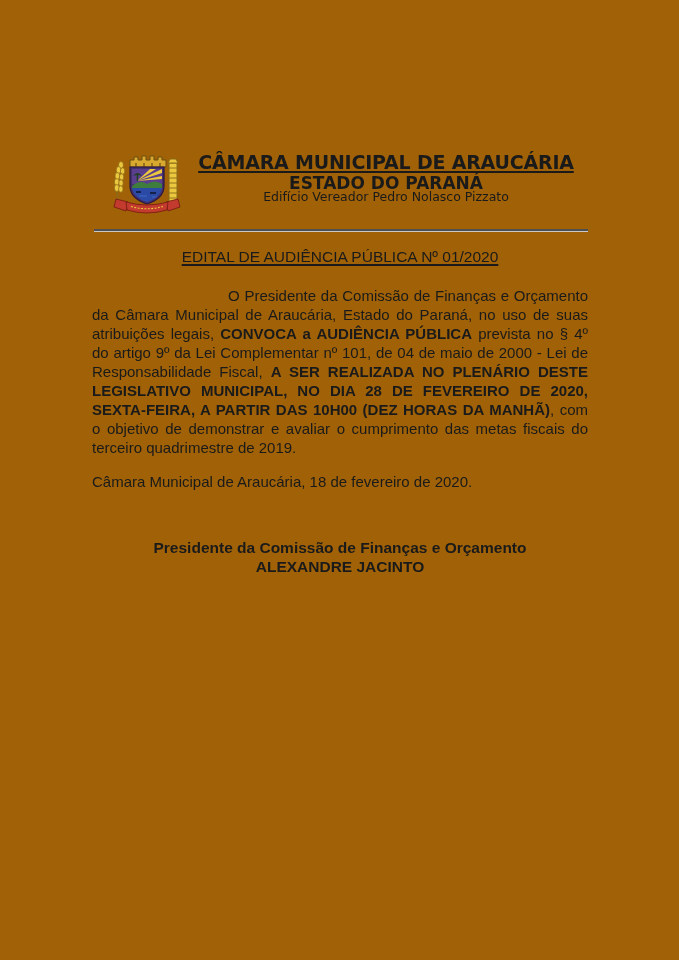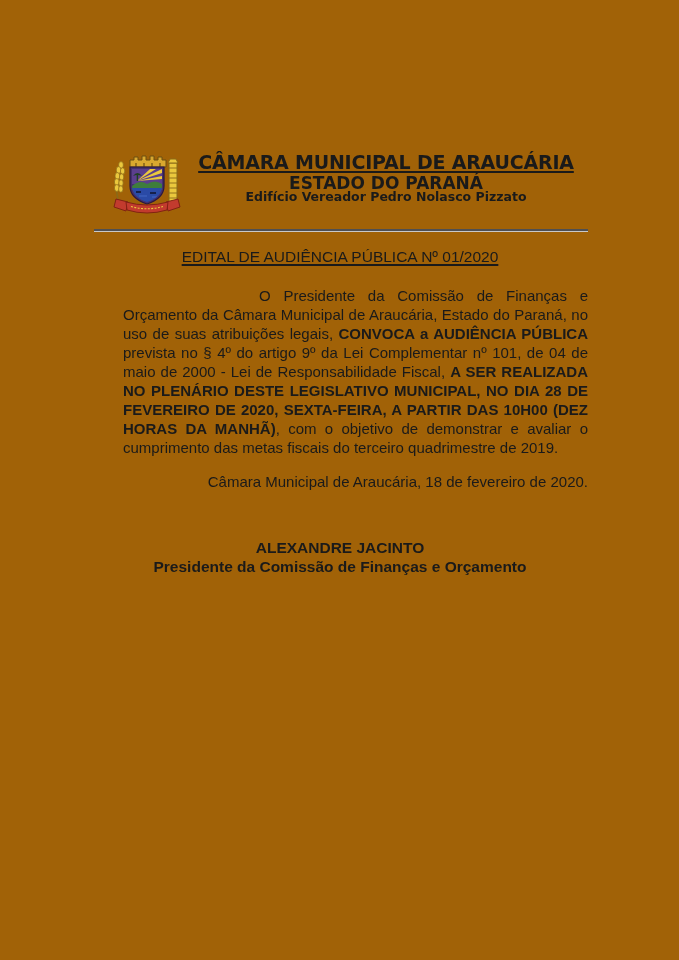--- a/index.html
+++ b/index.html
@@ -43,21 +43,21 @@
   }
   .org-state {
     margin-top: 3px;
     font-size: 17px;
     line-height: 14px;
     font-weight: bold;
   }
   .org-building {
     font-size: 12.5px;
     line-height: 14px;
-    font-weight: bold;
+    font-weight: normal;
   }
   .rule {
     position: absolute;
     left: 94px;
     top: 229px;
     width: 494px;
     height: 2px;
     background: #4f4f52;
     border-bottom: 1px solid #c9c9c9;
   }
@@ -77,26 +77,25 @@
     font-size: 15.5px;
     text-decoration: underline;
     text-decoration-thickness: 1.5px;
     text-underline-offset: 2px;
     white-space: nowrap;
   }
   .body-par {
     margin-top: 20px;
     text-align: justify;
     text-indent: 136px;
-    margin-left: 31px;
   }
   .body-par .b { font-weight: bold; }
   .date-line {
     margin-top: 11px;
-    text-align: right;
+    text-align: left;
   }
   .signature {
     margin-top: 47px;
     text-align: center;
     font-weight: bold;
     font-size: 15.5px;
   }
 </style>
 </head>
 <body>
@@ -171,18 +170,18 @@
   <div class="rule"></div>
 
   <div class="content">
     <div class="doc-title">EDITAL DE AUDIÊNCIA PÚBLICA Nº 01/2020</div>
 
     <p class="body-par"><span>O Presidente da Comissão de Finanças e Orçamento da Câmara Municipal de Araucária, Estado do Paraná, no uso de suas atribuições legais, </span><span class="b">CONVOCA a AUDIÊNCIA PÚBLICA</span><span> prevista no § 4º do artigo 9º da Lei Complementar nº 101, de 04 de maio de 2000 - Lei de Responsabilidade Fiscal, </span><span class="b">A SER REALIZADA NO PLENÁRIO DESTE LEGISLATIVO MUNICIPAL, NO DIA 28 DE FEVEREIRO DE 2020, SEXTA-FEIRA, A PARTIR DAS 10H00 (DEZ HORAS DA MANHÃ)</span><span>, com o objetivo de demonstrar e avaliar o cumprimento das metas fiscais do terceiro quadrimestre de 2019.</span></p>
 
     <div class="date-line">Câmara Municipal de Araucária, 18 de fevereiro de 2020.</div>
 
     <div class="signature">
+      <div>Presidente da Comissão de Finanças e Orçamento</div>
       <div>ALEXANDRE JACINTO</div>
-      <div>Presidente da Comissão de Finanças e Orçamento</div>
     </div>
   </div>
 
 </div>
 
 </body></html>

